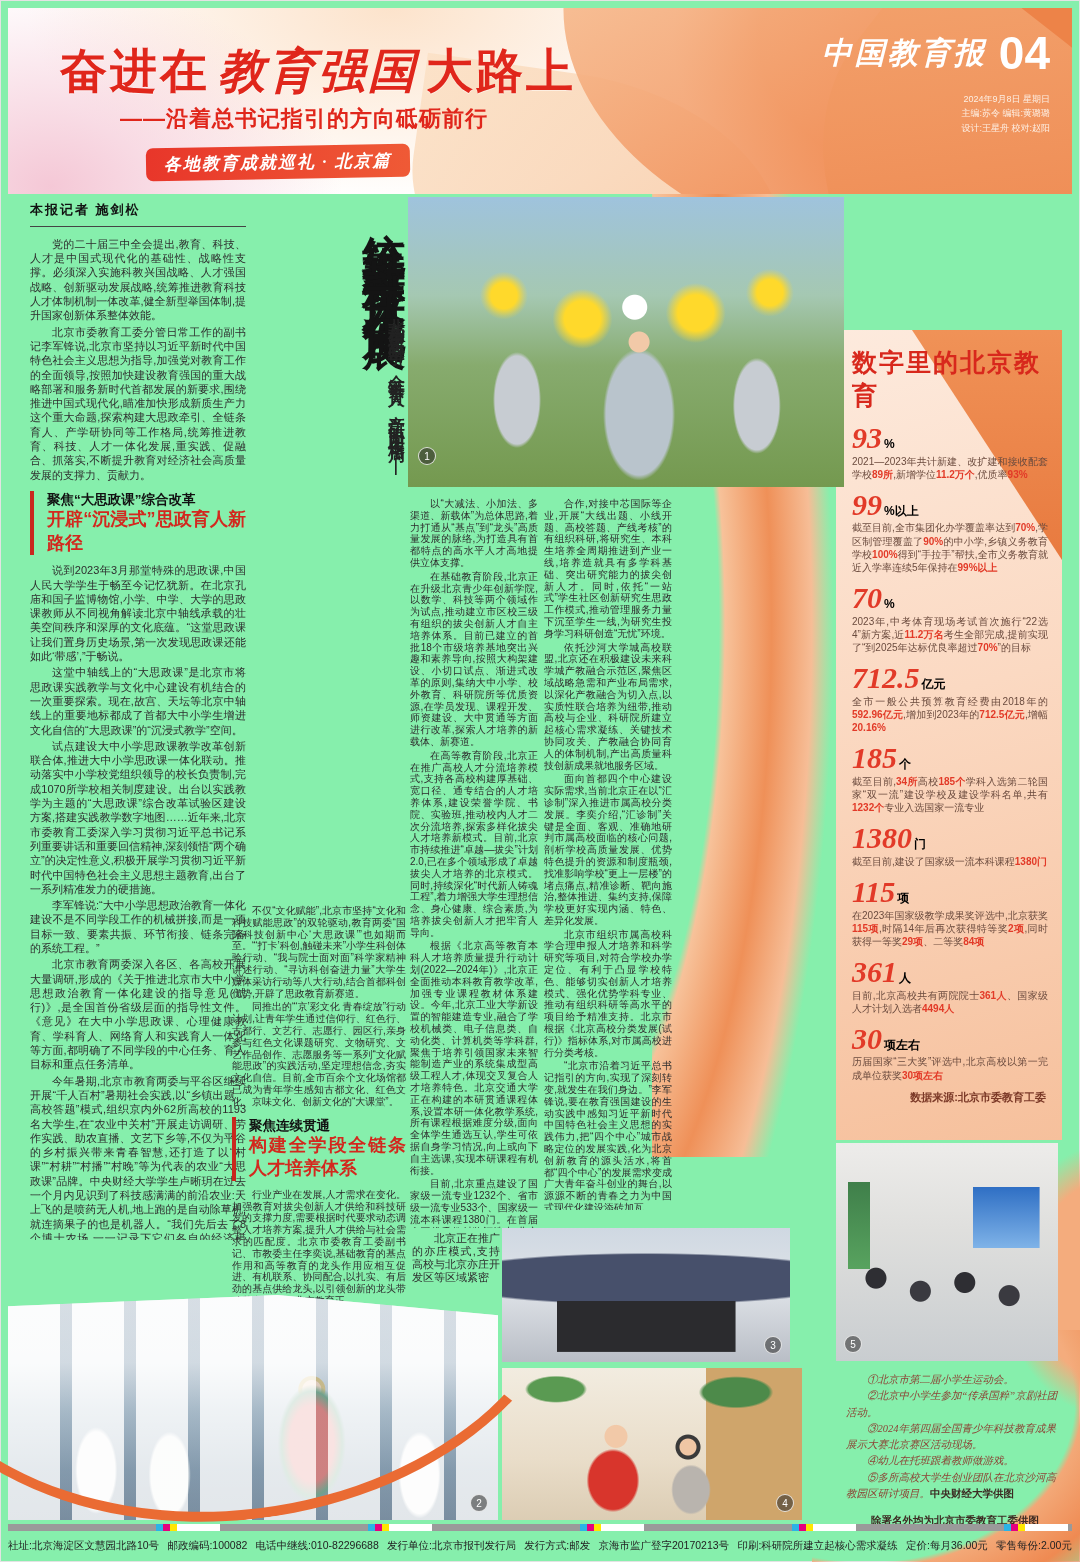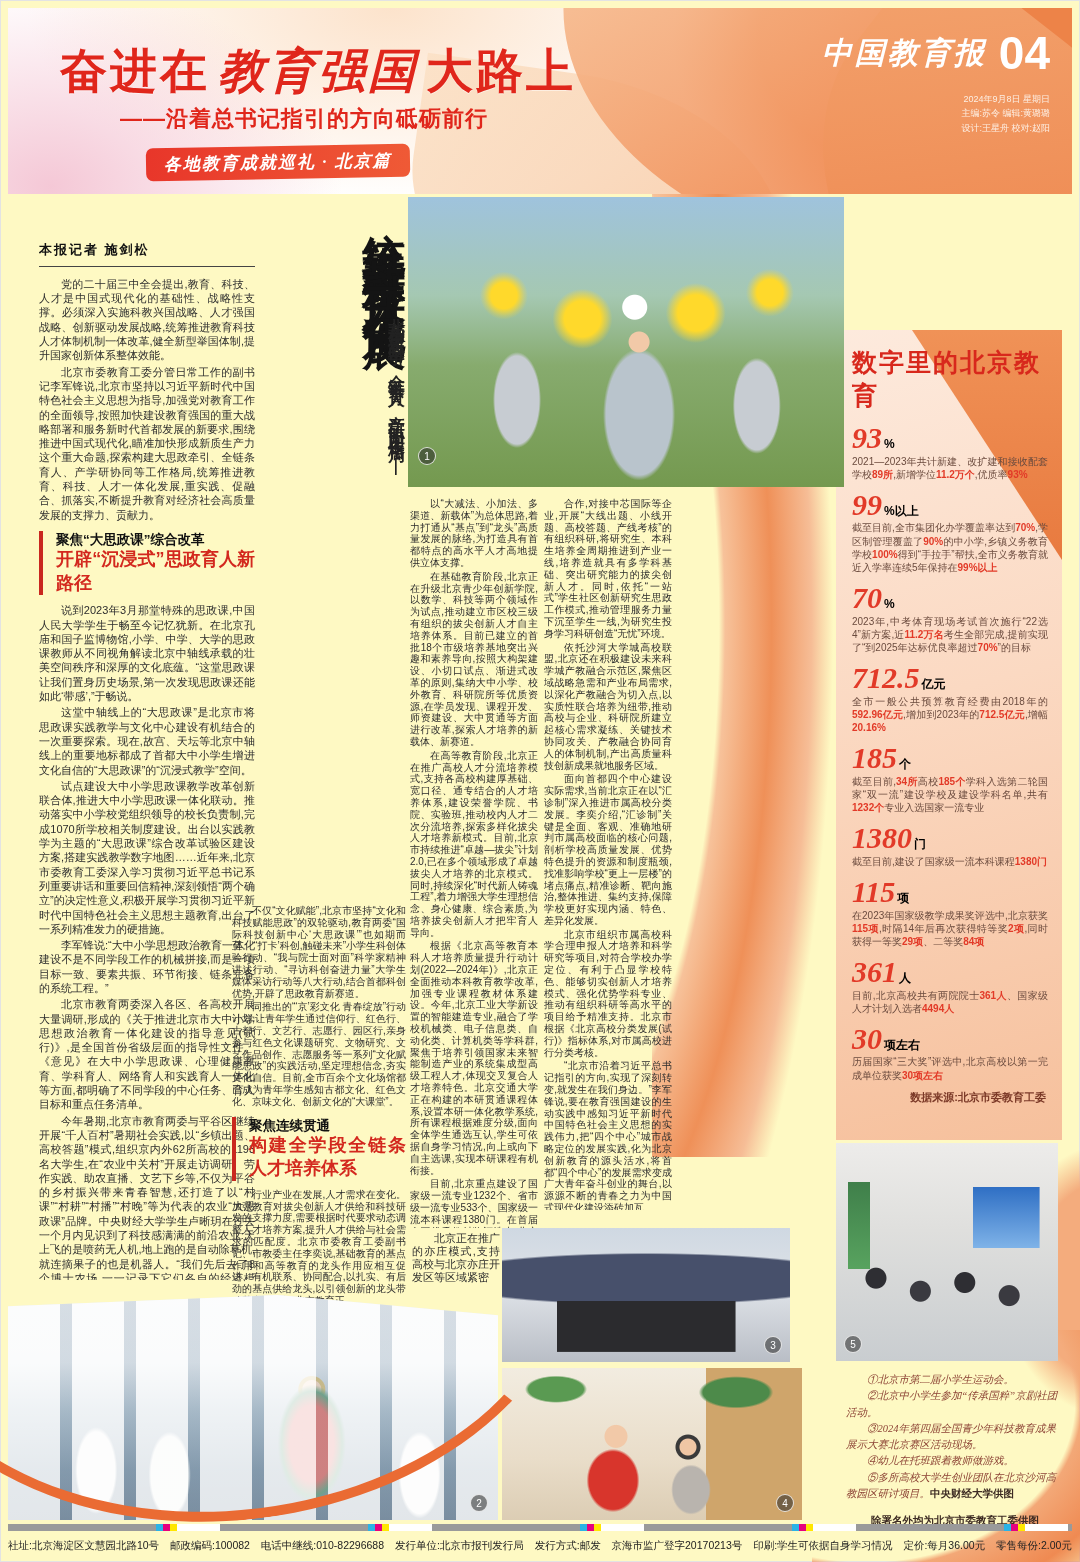--- a/index.html
+++ b/index.html
@@ -1,16 +1,16 @@
 <!DOCTYPE html>
 <html><head>
 <meta charset="utf-8">
 <style>
   html,body{margin:0;padding:0;background:#f2f2f2;}
-  .page{position:relative;width:1080px;height:1562px;background:#fef9c3;margin:0 auto;
+  .page{position:relative;width:1080px;height:1562px;background:#86efac;margin:0 auto;
         font-family:"Liberation Sans",sans-serif;overflow:hidden;
         box-shadow:inset 0 0 0 1px #e3e3e3;}
   
   .masthead{position:absolute;left:8px;top:8px;width:1064px;height:186px;overflow:hidden;z-index:1;
     background:
       radial-gradient(ellipse 430px 300px at 4% 96%, rgba(244,197,212,.95), rgba(244,197,212,0) 68%),
       radial-gradient(ellipse 520px 280px at 36% 0%, rgba(252,224,198,.9), rgba(252,224,198,0) 70%),
       radial-gradient(ellipse 430px 270px at 94% 18%, #ed8348 0 58%, rgba(237,131,72,0) 78%),
       linear-gradient(#ffffff,#ffffff);}
   .petal{position:absolute;}
@@ -41,21 +41,21 @@
   .arc-left{position:absolute;left:-120px;top:1020px;width:680px;height:480px;border-radius:50%;
     border:10px solid transparent;border-bottom-color:#ea6b33;transform:rotate(-7deg);z-index:3;pointer-events:none;}
   .blob-br{position:absolute;left:812px;top:1330px;width:300px;height:240px;z-index:1;
     background:radial-gradient(ellipse 120% 115% at 18% 30%,
       rgba(255,255,255,0) 0 58%, #f3a877 60%, #ef8a52 76%, rgba(239,138,82,0) 92%);}
   .blob-br2{position:absolute;left:1008px;top:1150px;width:90px;height:260px;z-index:1;
     background:radial-gradient(ellipse at 120% 50%, #f4ac7d 0 55%, rgba(244,172,125,0) 75%);}
   
   .col{position:absolute;z-index:2;overflow:hidden;color:#2d2d2d;text-align:justify;}
   .col p{margin:0 0 2px 0;text-indent:2em;}
-  .col1{left:39px;top:202px;width:216px;height:1038px;font-size:11px;line-height:1.3;margin-top:40px;}
+  .col1{left:30px;top:202px;width:216px;height:1038px;font-size:11px;line-height:1.3;}
   .col2{left:232px;top:905px;width:174px;height:398px;font-size:10px;line-height:1.18;}
   .col3{left:410px;top:498px;width:128px;height:730px;font-size:10px;line-height:1.18;}
   .col3tail{left:412px;top:1232px;width:88px;height:92px;font-size:11px;line-height:1.18;}
   .col4{left:544px;top:498px;width:128px;height:712px;font-size:10px;line-height:1.18;}
   .byline{font-weight:800;font-size:13px;color:#111;letter-spacing:2px;
     border-bottom:1.5px solid #444;padding-bottom:7px;margin-bottom:10px;}
   .section-head{display:flex;gap:13px;margin:9px 0 8px 0;text-indent:0;}
   .section-head .bar{flex:0 0 4px;background:#c9281f;}
   .sh1{font-weight:800;font-size:13.5px;color:#111;line-height:1.3;}
   .sh2{font-weight:800;font-size:18px;color:#d3281e;line-height:1.3;}
@@ -318,19 +318,19 @@
 
   <div class="footer">
     <div class="reg-bar"></div>
     <div class="footer-row">
         <span class="footer-item">社址:北京海淀区文慧园北路10号</span>
         <span class="footer-item">邮政编码:100082</span>
         <span class="footer-item">电话中继线:010-82296688</span>
         <span class="footer-item">发行单位:北京市报刊发行局</span>
         <span class="footer-item">发行方式:邮发</span>
         <span class="footer-item">京海市监广登字20170213号</span>
-        <span class="footer-item">印刷:学生可依据自身学习情况</span>
+        <span class="footer-item">印刷:科研院所建立起核心需求凝练</span>
         <span class="footer-item">定价:每月36.00元</span>
         <span class="footer-item">零售每份:2.00元</span>
       </div>
   </div>
 
 </div>
 
 </body></html>

